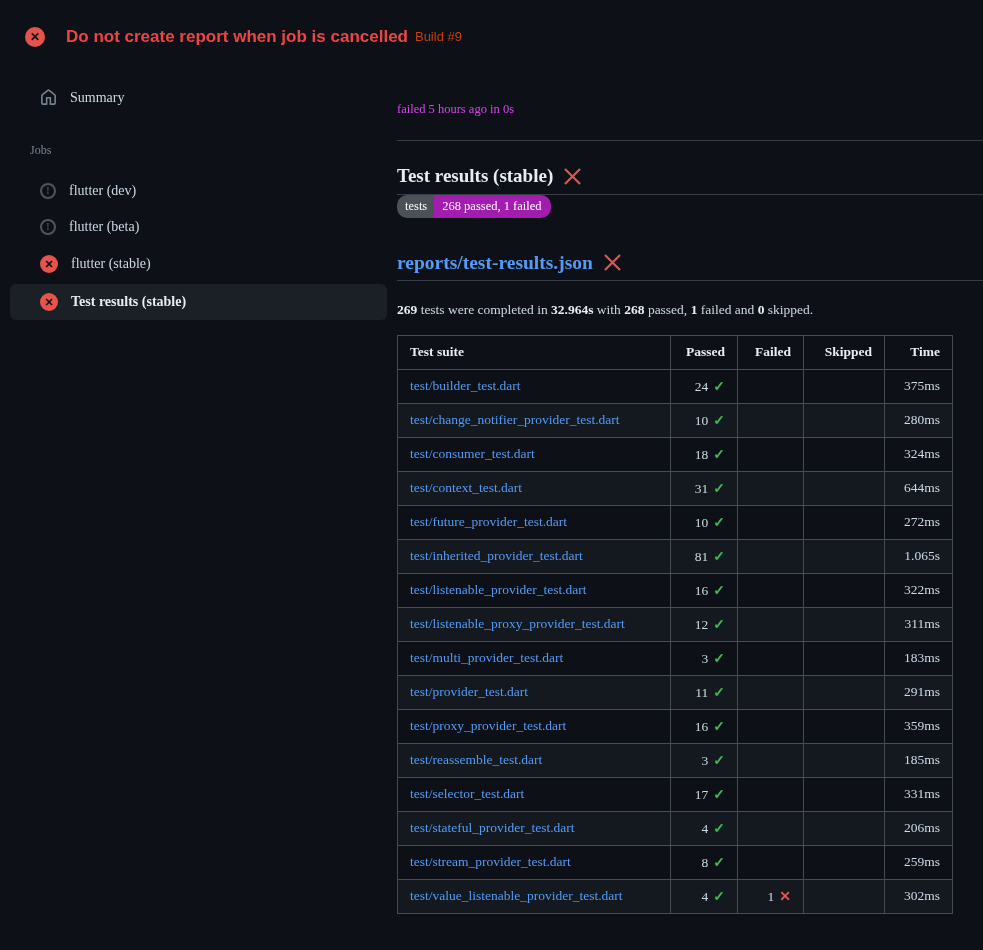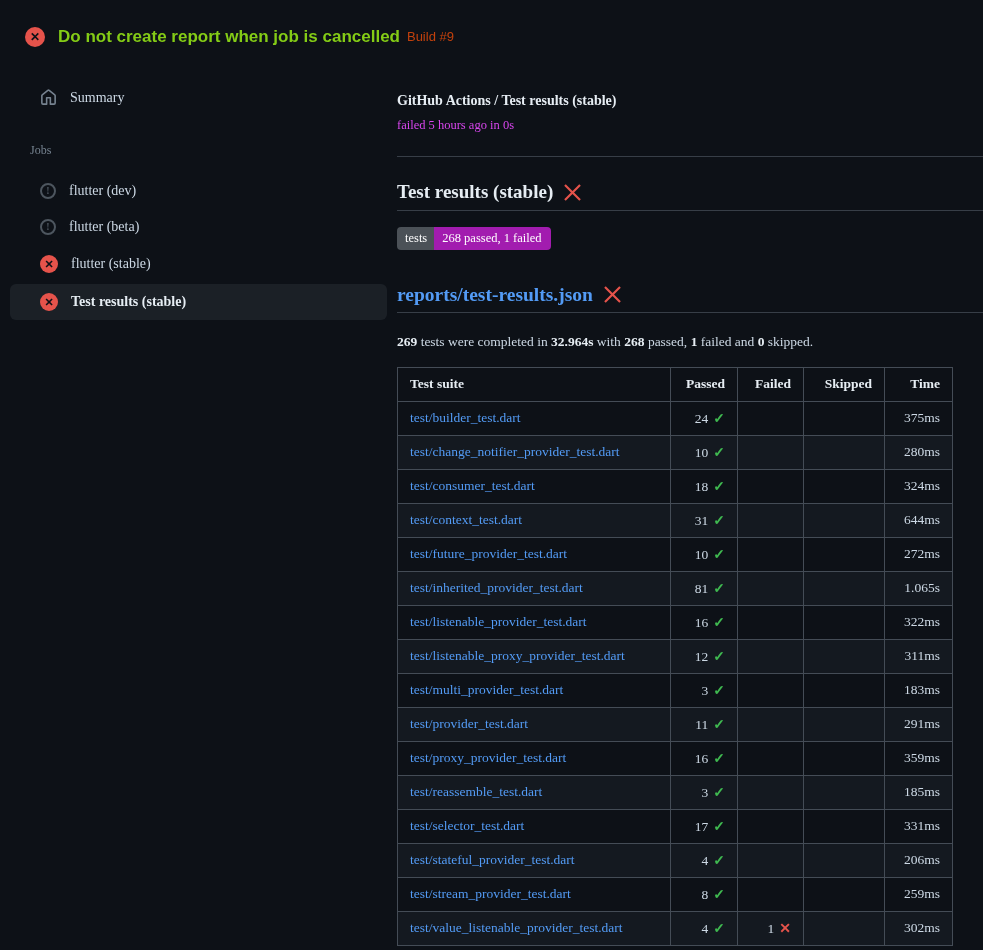--- a/index.html
+++ b/index.html
@@ -25,24 +25,24 @@
     color: #0d1117;
     display: inline-flex;
     align-items: center;
     justify-content: center;
     font-size: 12px;
     font-weight: bold;
     flex: 0 0 auto;
     line-height: 1;
   }
   .app-title {
-    margin-left: 13px;
+    margin-left: 21px;
     font-size: 17px;
     font-weight: bold;
-    color: #84cc16;
+    color: #ef4444;
     white-space: nowrap;
   }
   .build-number {
     margin-left: 7px;
     font-size: 13px;
     color: #c2410c;
     white-space: nowrap;
   }
 
   
@@ -104,22 +104,21 @@
   }
   .red-x {
     display: inline-block;
     margin-left: 10px;
     flex: 0 0 auto;
   }
   .red-x svg { display: block; }
 
   .badge {
     display: inline-flex;
-    margin-top: 16px;
-    border-radius: 4px;
+    border-radius: 10px;
     overflow: hidden;
     font-size: 12.5px;
     line-height: 1;
   }
   .badge-label { background: #4b5157; color: #ffffff; padding: 5px 7px 5px 8px; }
   .badge-value { background: #a21caf; color: #ffffff; padding: 5px 9px 5px 8px; }
 
   .report-heading {
     margin-top: 34px;
     font-size: 19.5px;
@@ -192,21 +191,20 @@
       <span class="x-circle small">✕</span>
       <span class="label">flutter (stable)</span>
     </div>
     <div class="side-item selected">
       <span class="x-circle small">✕</span>
       <span class="label">Test results (stable)</span>
     </div>
   </div>
 
   <div class="main">
-    <div class="breadcrumb">GitHub Actions / Test results (stable)</div>
     <div class="status-line">failed 5 hours ago in 0s</div>
     <hr class="divider d1">
 
     <div class="section-heading">
       <span>Test results (stable)</span>
       <span class="red-x">
         <svg width="19" height="19" viewBox="0 0 16 16">
           <path d="M2.3 1.0 8 6.7 13.7 1.0 15.0 2.3 9.3 8 15.0 13.7 13.7 15.0 8 9.3 2.3 15.0 1.0 13.7 6.7 8 1.0 2.3Z" fill="#e5534b"></path>
         </svg>
       </span>

